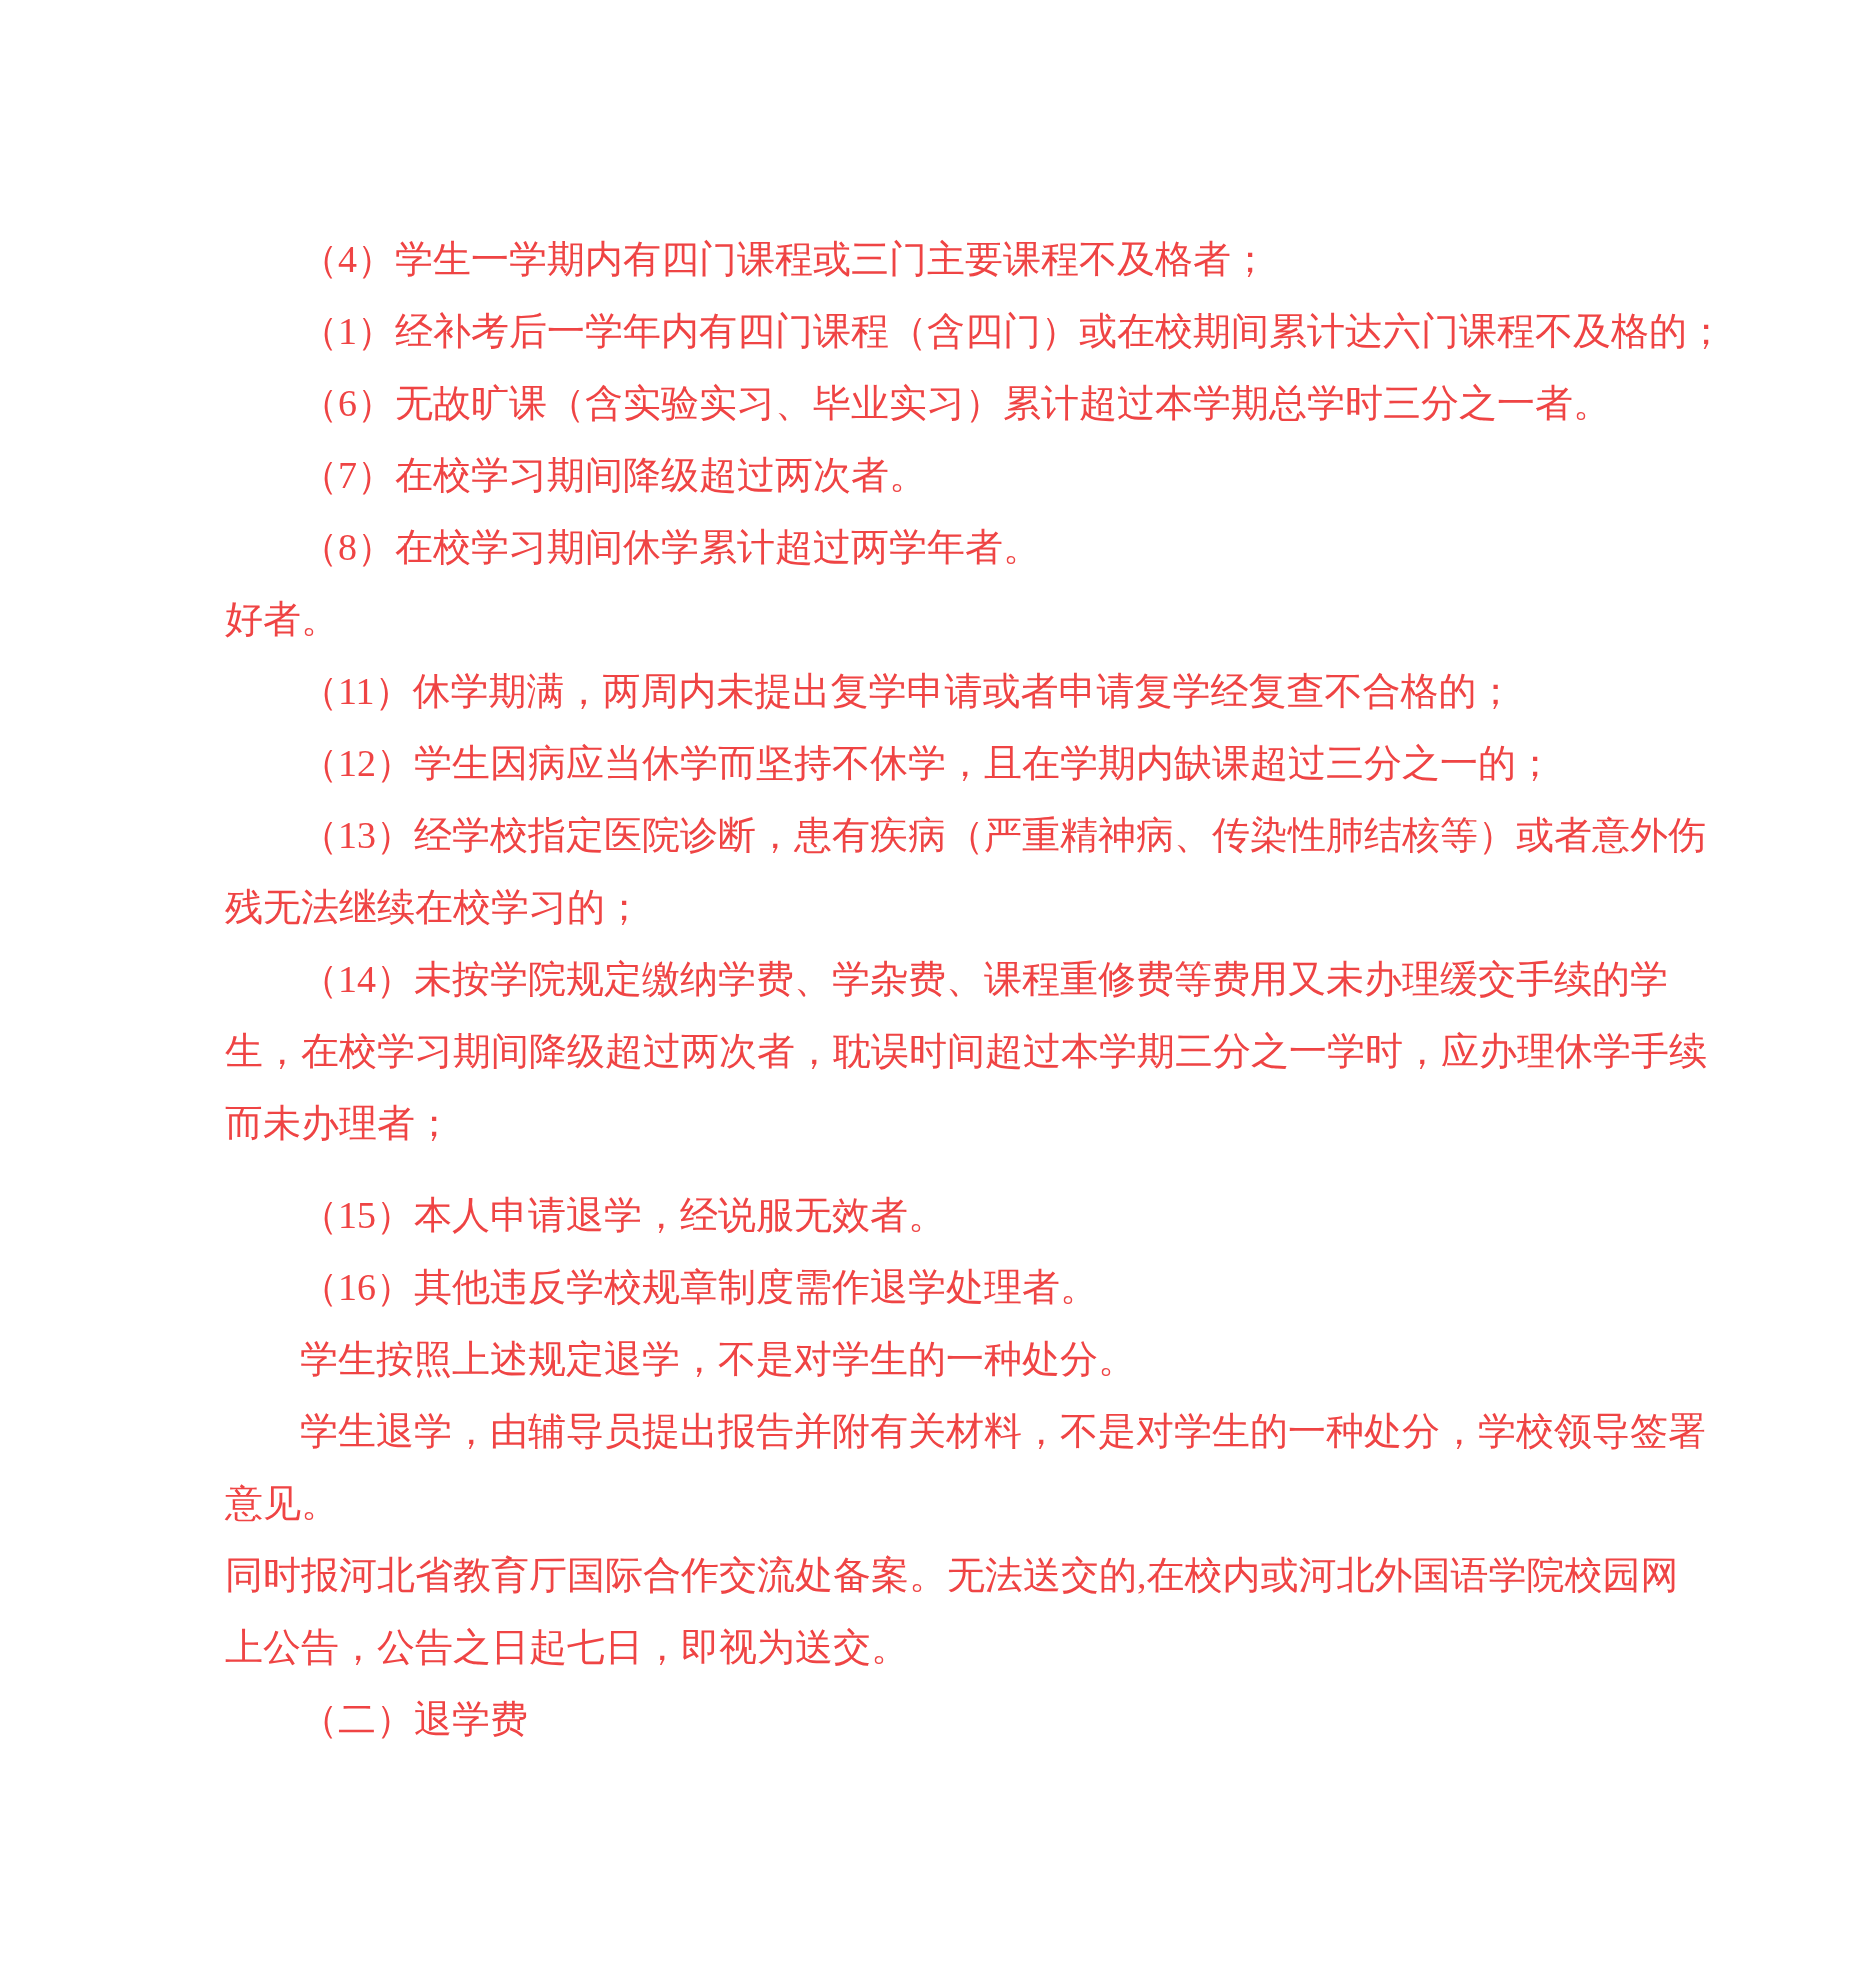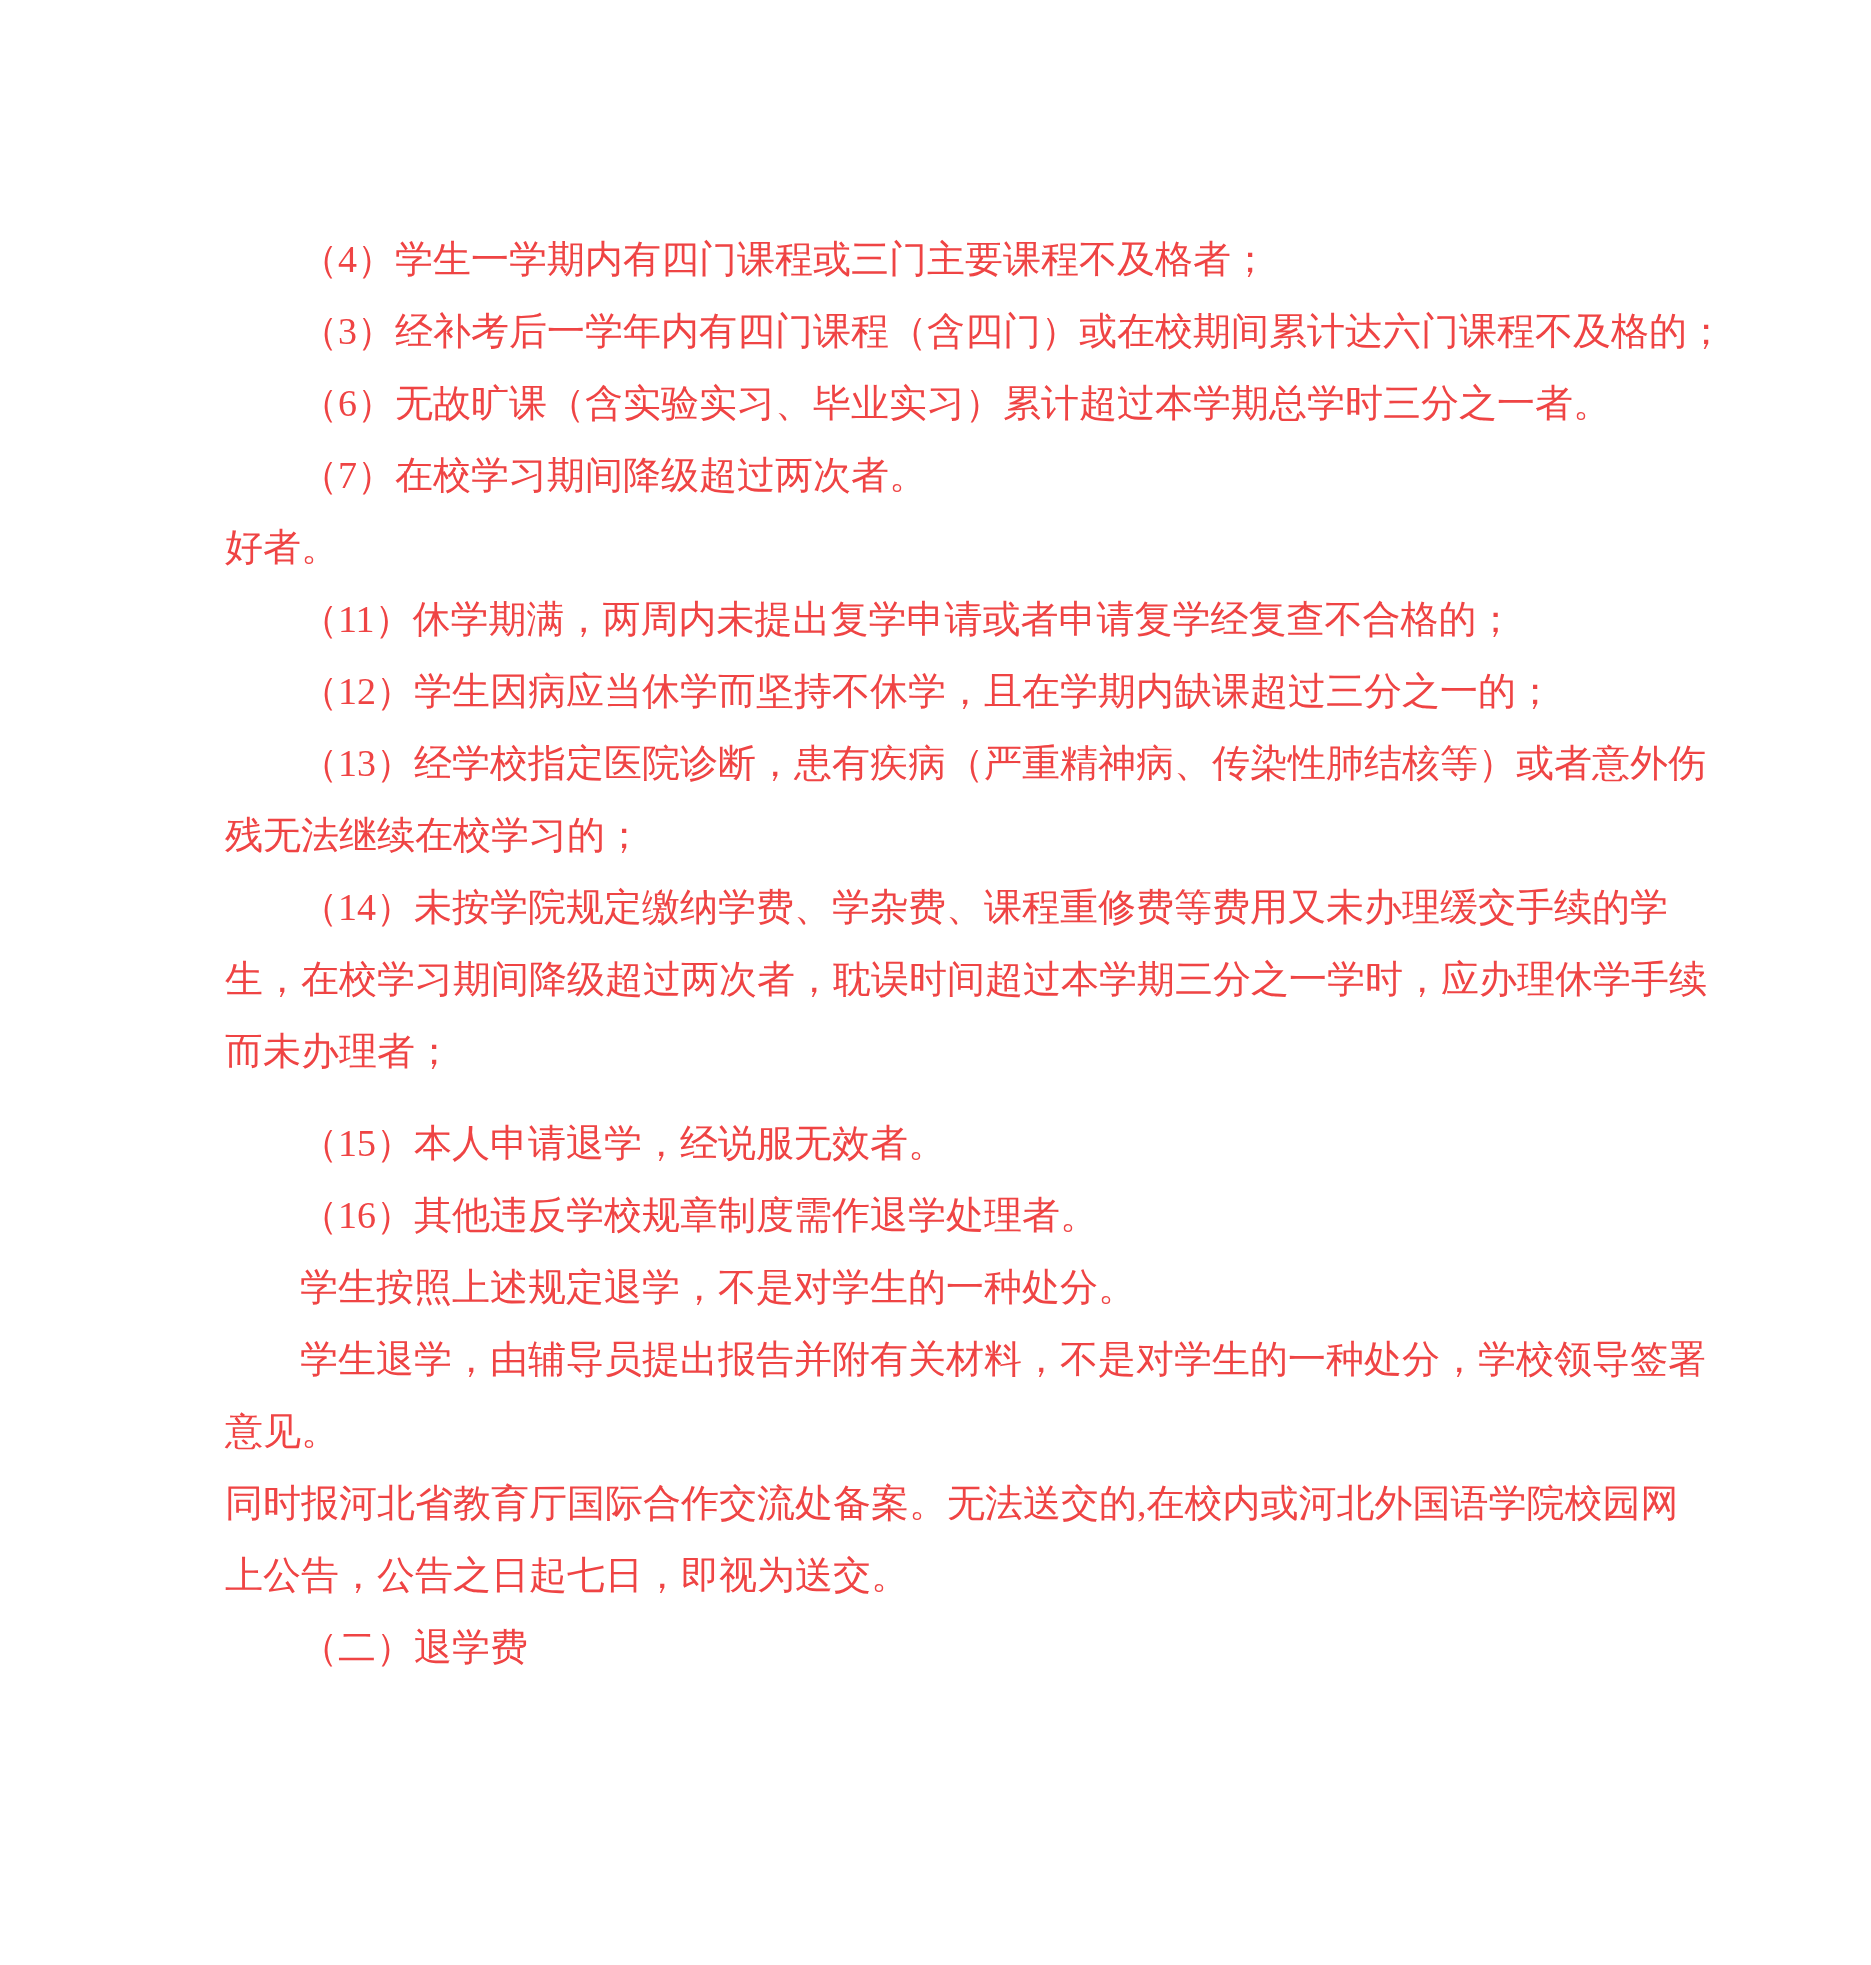--- a/index.html
+++ b/index.html
@@ -35,23 +35,24 @@
   .gap {
     margin-top: 20.4px;
   }
 </style>
 </head>
 <body>
 
 <div class="page">
   <div class="doc">
     <div class="line indent">（4）学生一学期内有四门课程或三门主要课程不及格者；</div>
-    <div class="line indent">（3）经补考后一学年内有四门课程（含四门）或在校期间累计达六门课程不及格的；</div>
+    <div class="line indent">（1）经补考后一学年内有四门课程（含四门）或在校期间累计达六门课程不及格的；</div>
     <div class="line indent">（6）无故旷课（含实验实习、毕业实习）累计超过本学期总学时三分之一者。</div>
     <div class="line indent">（7）在校学习期间降级超过两次者。</div>
+    <div class="line indent">（8）在校学习期间休学累计超过两学年者。</div>
     <div class="line">好者。</div>
     <div class="line indent">（11）休学期满，两周内未提出复学申请或者申请复学经复查不合格的；</div>
     <div class="line indent">（12）学生因病应当休学而坚持不休学，且在学期内缺课超过三分之一的；</div>
     <div class="line indent">（13）经学校指定医院诊断，患有疾病（严重精神病、传染性肺结核等）或者意外伤</div>
     <div class="line">残无法继续在校学习的；</div>
     <div class="line indent">（14）未按学院规定缴纳学费、学杂费、课程重修费等费用又未办理缓交手续的学</div>
     <div class="line">生，在校学习期间降级超过两次者，耽误时间超过本学期三分之一学时，应办理休学手续</div>
     <div class="line">而未办理者；</div>
     <div class="line indent gap">（15）本人申请退学，经说服无效者。</div>
     <div class="line indent">（16）其他违反学校规章制度需作退学处理者。</div>

